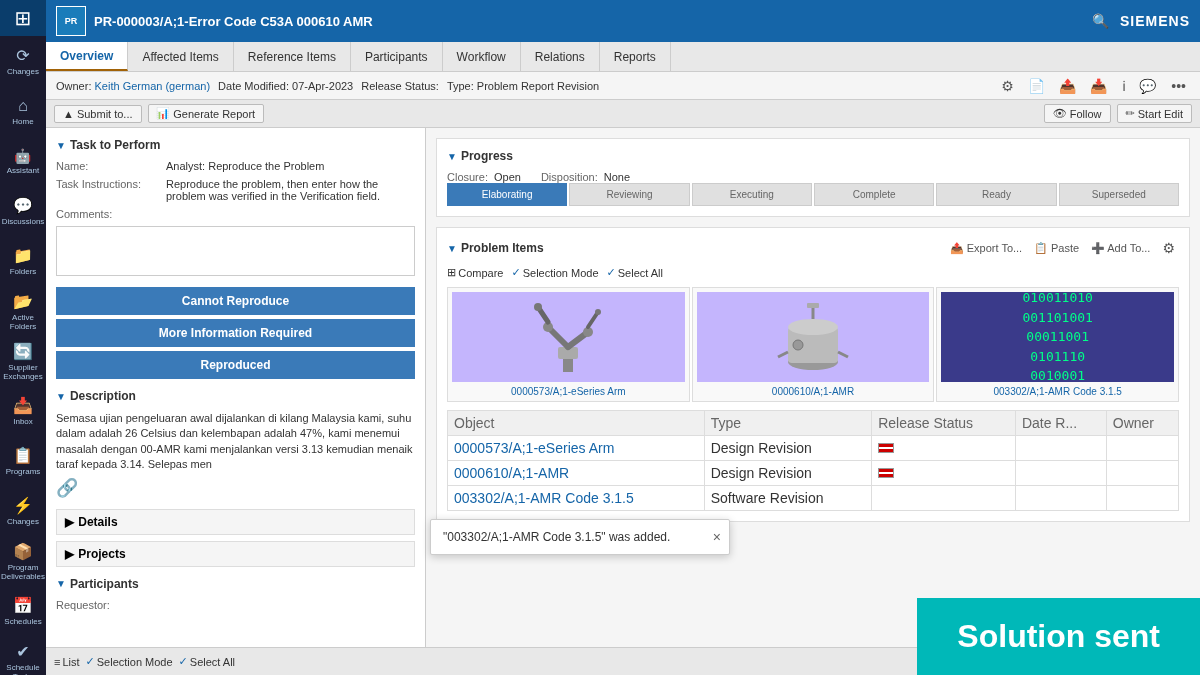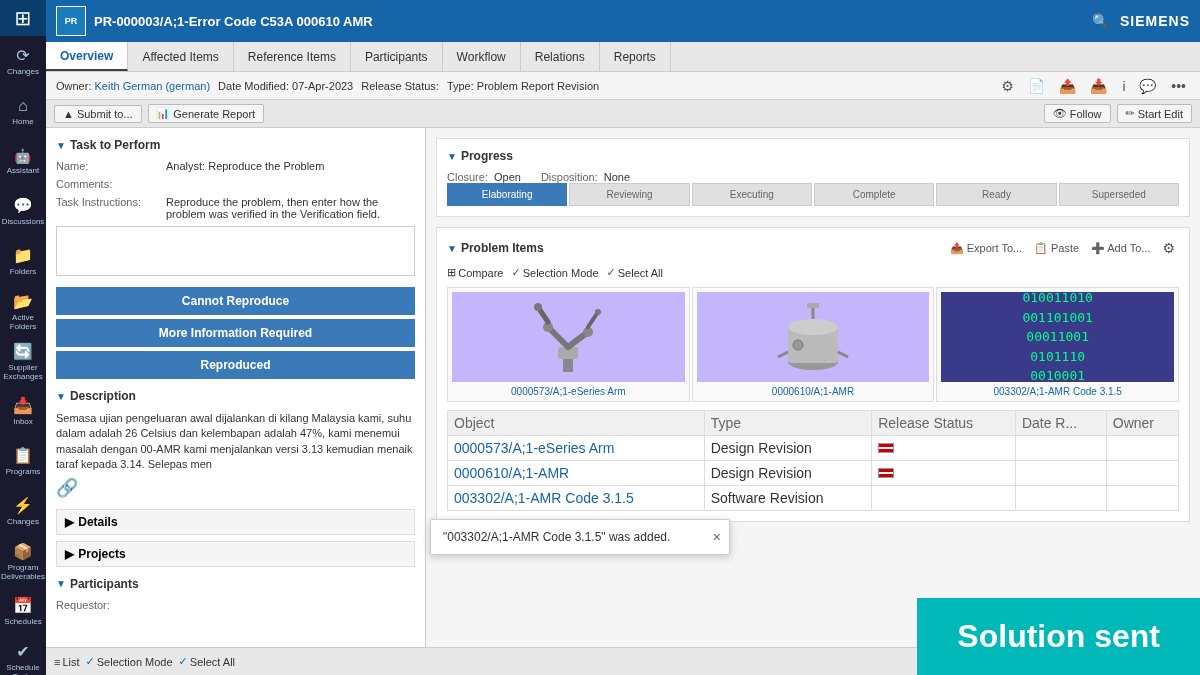--- a/index.html
+++ b/index.html
@@ -35,21 +35,21 @@
 
     
     .nav-tabs {
       position: absolute; left: 46px; top: 42px; right: 0; height: 30px;
       background: #e8e8e8; display: flex; align-items: stretch; border-bottom: 1px solid #ccc;
     }
     .nav-tab {
       padding: 0 14px; display: flex; align-items: center; font-size: 12px; cursor: pointer;
       border-right: 1px solid #ccc; color: #333;
     }
-    .nav-tab.active { background: white; color: #1565a8; font-weight: bold; border-bottom: 2px solid #404040; justify-content: flex-end; }
+    .nav-tab.active { background: white; color: #1565a8; font-weight: bold; border-bottom: 2px solid #a16207; justify-content: flex-end; }
 
     
     .toolbar {
       position: absolute; left: 46px; top: 72px; right: 0; height: 28px;
       background: #f5f5f5; border-bottom: 1px solid #ccc; display: flex; align-items: center;
       padding: 0 10px; gap: 8px;
     }
     .toolbar-info { font-size: 11px; color: #333; }
     .toolbar-info span.link { color: #1565a8; cursor: pointer; }
 
@@ -370,26 +370,26 @@
         <span>Task to Perform</span>
       </div>
 
 
       <div class="form-row">
         <div class="form-label">Name:</div>
         <div class="form-value">Analyst: Reproduce the Problem</div>
       </div>
 
       <div class="form-row">
-        <div class="form-label">Comments:</div>
-      </div>
-
-      <div class="form-row">
         <div class="form-label">Task Instructions:</div>
         <div class="form-value">Reproduce the problem, then enter how the problem was verified in the Verification field.</div>
+      </div>
+
+      <div class="form-row">
+        <div class="form-label">Comments:</div>
       </div>
       <textarea class="comments-textarea" style=""></textarea>
 
       <div style="margin-top:8px;">
         <button class="action-button">Cannot Reproduce</button>
         <button class="action-button">More Information Required</button>
         <button class="action-button">Reproduced</button>
       </div>
     </div>
 

